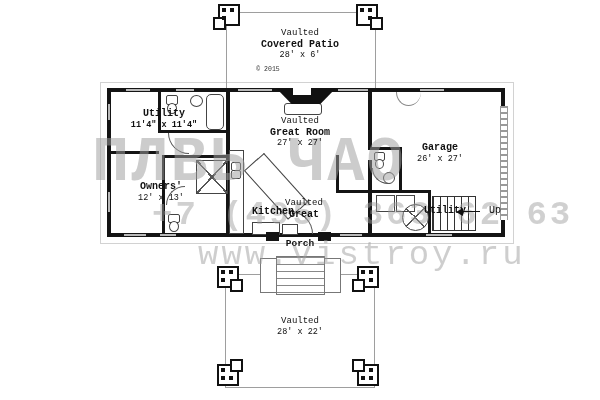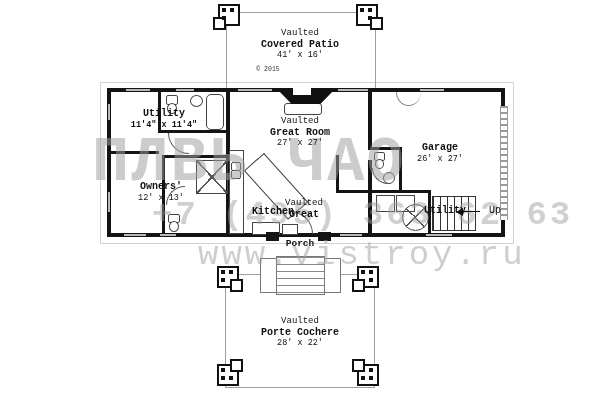--- a/index.html
+++ b/index.html
@@ -50,21 +50,21 @@
   <div class="pillar" style="left:356px;top:4px;">
     <div class="main" style="left:0;top:0;"></div>
       <div class="foot" style="left:14px;top:13px;"></div>
     <div class="dot" style="left:4px;top:4px;"></div>
       <div class="dot" style="left:12px;top:4px;"></div>
       <div class="dot" style="left:12px;top:12px;"></div>
   </div>
   <div class="lbl" style="left:230px;top:28px;width:140px;">
     <div class="pre">Vaulted</div>
     <div class="rm">Covered Patio</div>
-    <div class="dim">41' x 16'</div>
+    <div class="dim">28' x 6'</div>
   </div>
   <div class="lbl" style="left:246px;top:66px;width:44px;font-size:6.5px;color:#333;">© 2015</div>
 
   <div class="wall" style="left:107px;top:88px;width:398px;height:4px;"></div>
   <div class="wall" style="left:107px;top:88px;width:4px;height:149px;"></div>
   <div class="wall" style="left:107px;top:233px;width:398px;height:4px;"></div>
   <div class="wall" style="left:501px;top:88px;width:4px;height:18px;"></div>
   <div class="wall" style="left:501px;top:220px;width:4px;height:17px;"></div>
 
   <div class="gdoor" style="left:500px;top:106px;width:6px;height:114px;"></div>
@@ -198,21 +198,20 @@
   </div>
   <div class="lbl" style="left:418px;top:205px;width:54px;">
     <div class="rm">Utility</div>
   </div>
   <div class="lbl" style="left:482px;top:205px;width:26px;font-size:10px;">Up</div>
   <div class="lbl" style="left:274px;top:238px;width:52px;">
     <div class="rm" style="font-size:9.5px;">Porch</div>
   </div>
   <div class="lbl" style="left:230px;top:316px;width:140px;">
     <div class="pre">Vaulted</div>
-    <div class="rm">Porte Cochere</div>
     <div class="dim">28' x 22'</div>
   </div>
 
   <div class="wm" style="left:92px;top:128px;font-size:62px;opacity:0.52;letter-spacing:2px;transform:scaleY(1.02);">ПЛВЬ ЧАО</div>
   <div class="wm" style="left:152px;top:196px;font-size:34px;opacity:0.48;letter-spacing:3px;">+7 (495) 363 62 63</div>
   <div class="wm" style="left:198px;top:236px;font-size:34px;opacity:0.5;letter-spacing:3px;font-weight:normal;">www.vistroy.ru</div>
 
 </div>
 
 </body></html>

